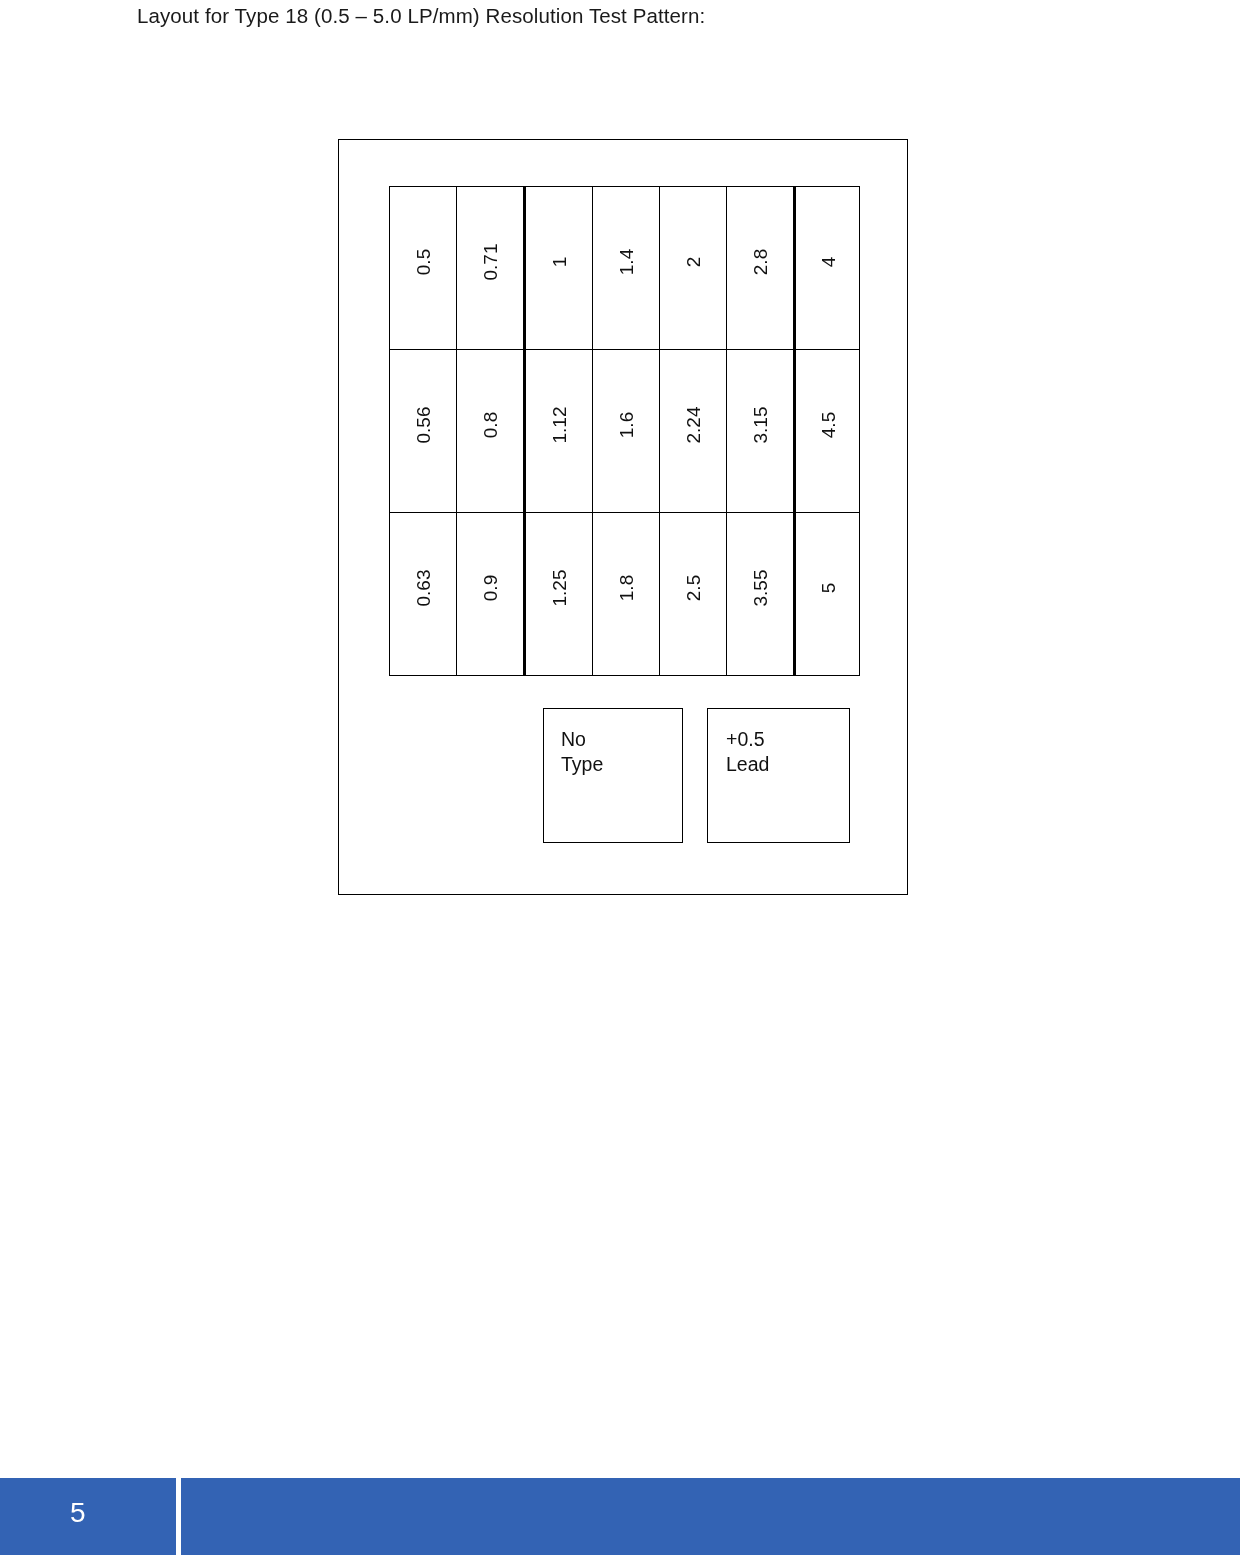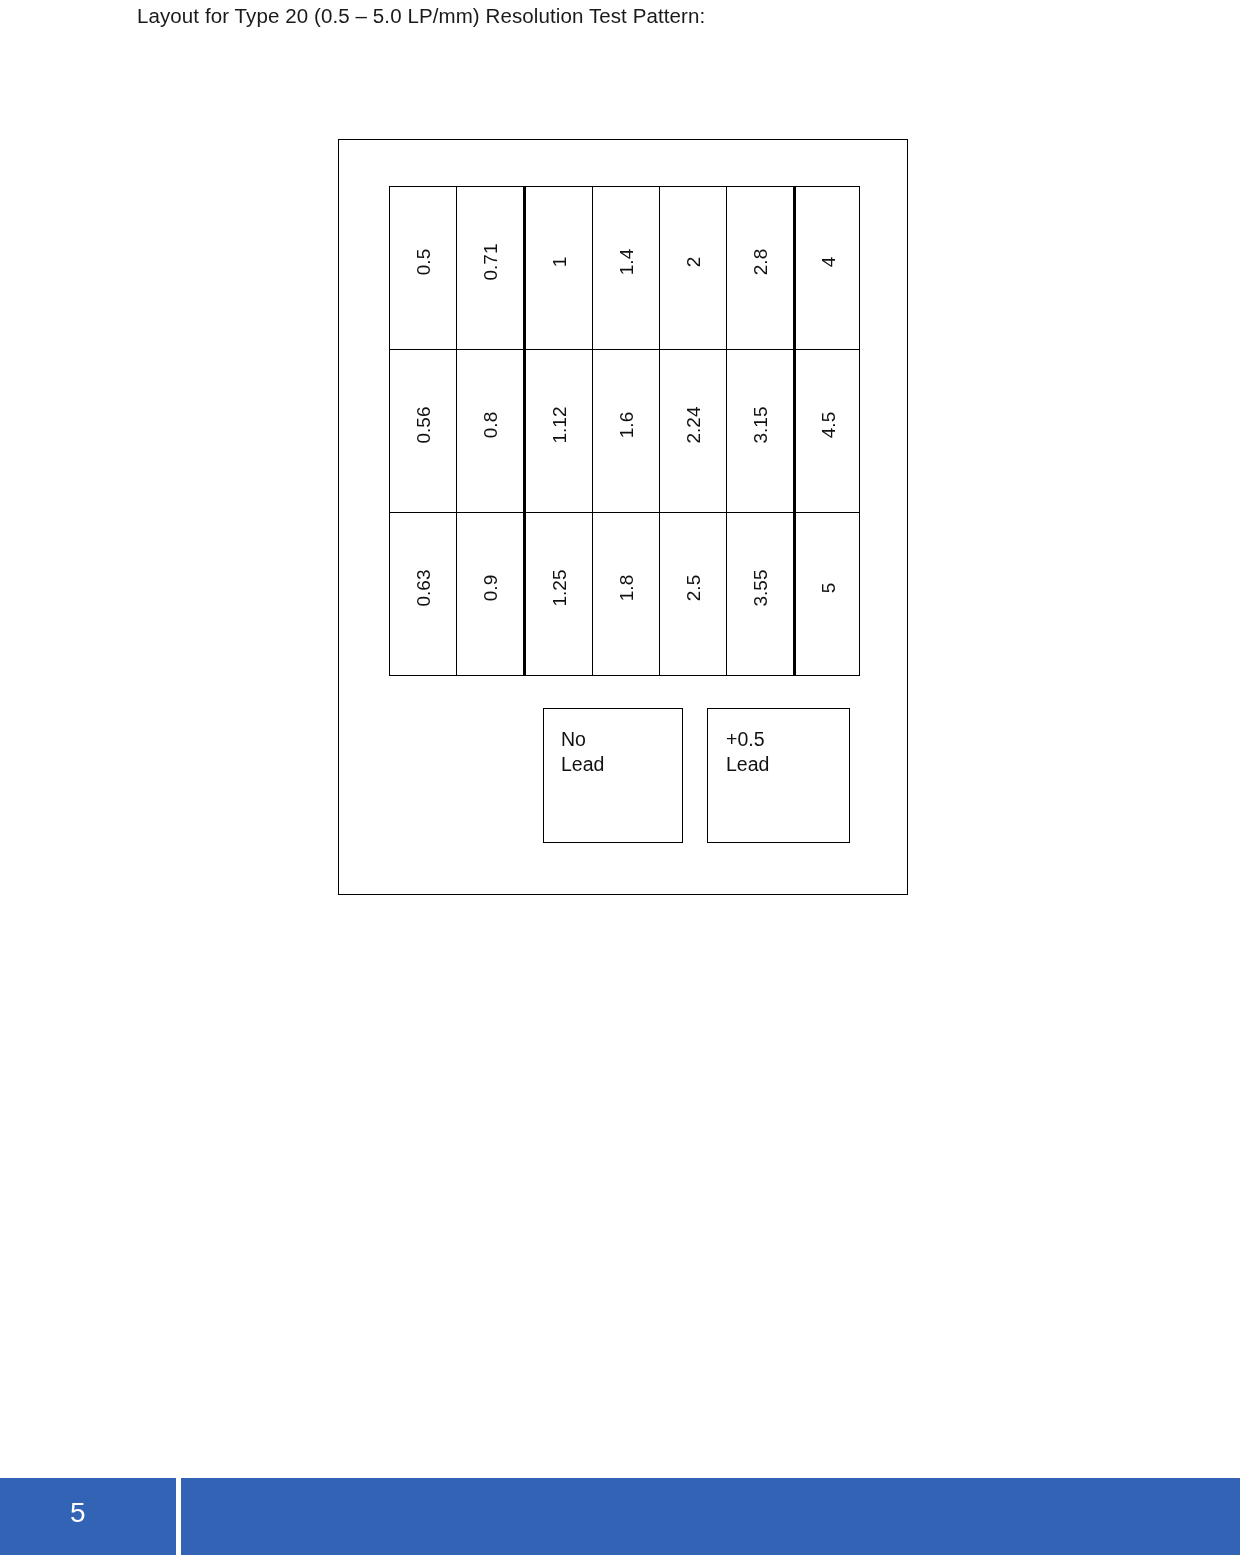--- a/index.html
+++ b/index.html
@@ -143,21 +143,21 @@
     left: 70px;
     top: 18px;
     font-size: 28px;
     line-height: 34px;
     color: #ffffff;
   }
 </style>
 </head>
 <body>
 
-<div class="doc-title">Layout for Type 20 (0.5 – 5.0 LP/mm) Resolution Test Pattern:</div>
+<div class="doc-title">Layout for Type 18 (0.5 – 5.0 LP/mm) Resolution Test Pattern:</div>
 
 <div class="figure-frame">
 
   <table class="pattern-grid">
     <tbody>
       <tr>
         <td>
             <span class="cell-rot">0.5</span>
           </td>
         <td>
@@ -223,21 +223,21 @@
           </td>
         <td class="last-col">
             <span class="cell-rot">5</span>
           </td>
       </tr>
     </tbody>
   </table>
 
   <div class="lead-box" id="lead-box-no">
     <div class="lead-label">No
-Lead</div>
+Type</div>
   </div>
 
   <div class="lead-box" id="lead-box-plus">
     <div class="lead-label">+0.5
 Lead</div>
   </div>
 
 </div>
 
 <div class="footer">

